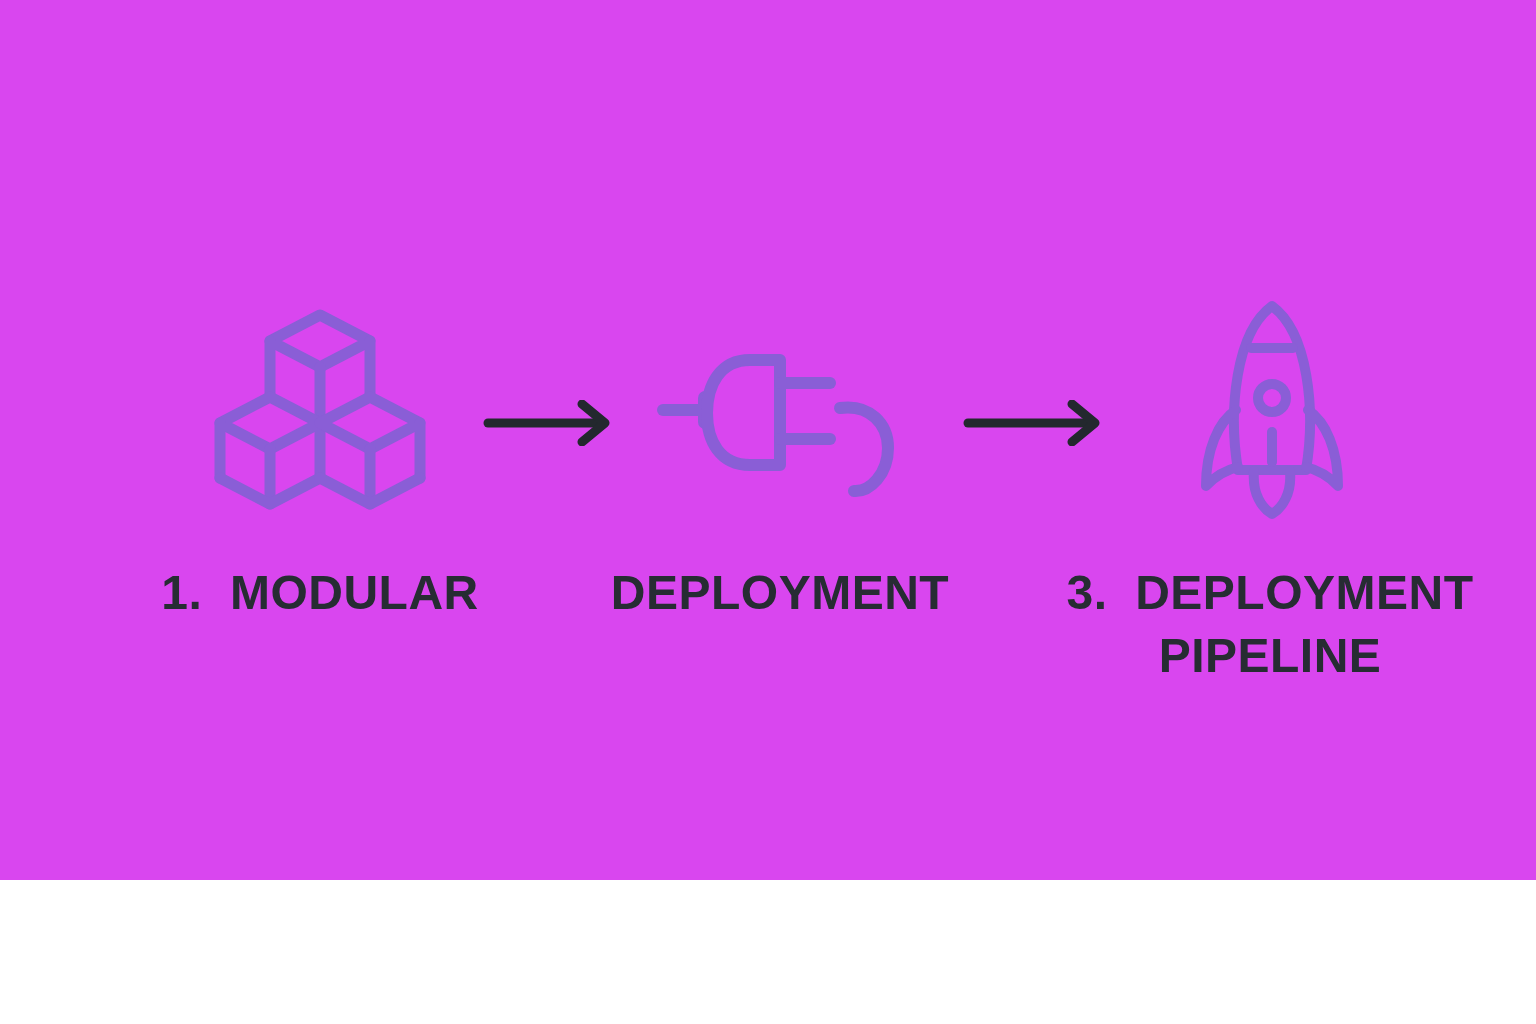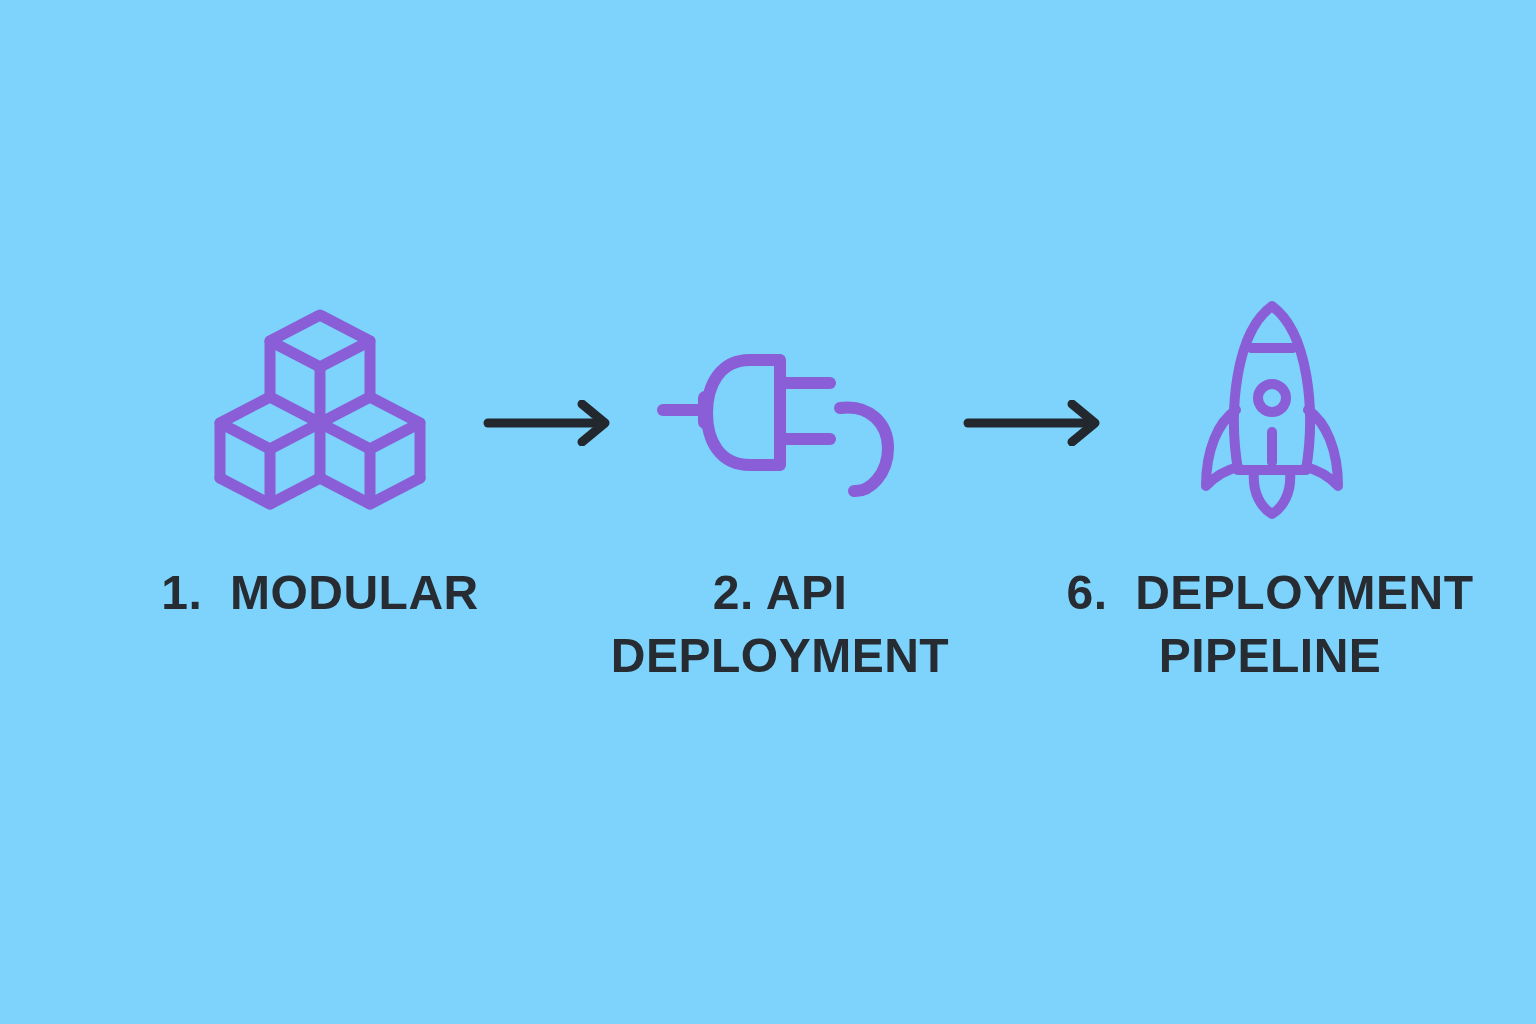--- a/index.html
+++ b/index.html
@@ -4,22 +4,22 @@
 <style>
   html, body {
     margin: 0;
     padding: 0;
     background: #ffffff;
     font-family: "Liberation Sans", sans-serif;
   }
   .canvas {
     position: relative;
     width: 1536px;
-    height: 1024px;
-    background: #7dd3fc;
+    height: 880px;
+    background: #d946ef;
     overflow: hidden;
   }
   .icon-svg {
     position: absolute;
     display: block;
   }
   .purple-stroke {
     stroke: #8a5ed6;
     fill: none;
     stroke-linecap: round;
@@ -123,22 +123,21 @@
 
       <path d="M62,171 C60,194 70,208 80,214 C90,208 100,194 98,171"></path>
     </g>
   </svg>
 
   <div class="step-label" id="label-step-1">
     <span class="line">1.  MODULAR</span>
   </div>
 
   <div class="step-label" id="label-step-2">
-    <span class="line">2. API</span>
     <span class="line">DEPLOYMENT</span>
   </div>
 
   <div class="step-label" id="label-step-3">
-    <span class="line">6.  DEPLOYMENT</span>
+    <span class="line">3.  DEPLOYMENT</span>
     <span class="line">PIPELINE</span>
   </div>
 
 </div>
 
 </body></html>

